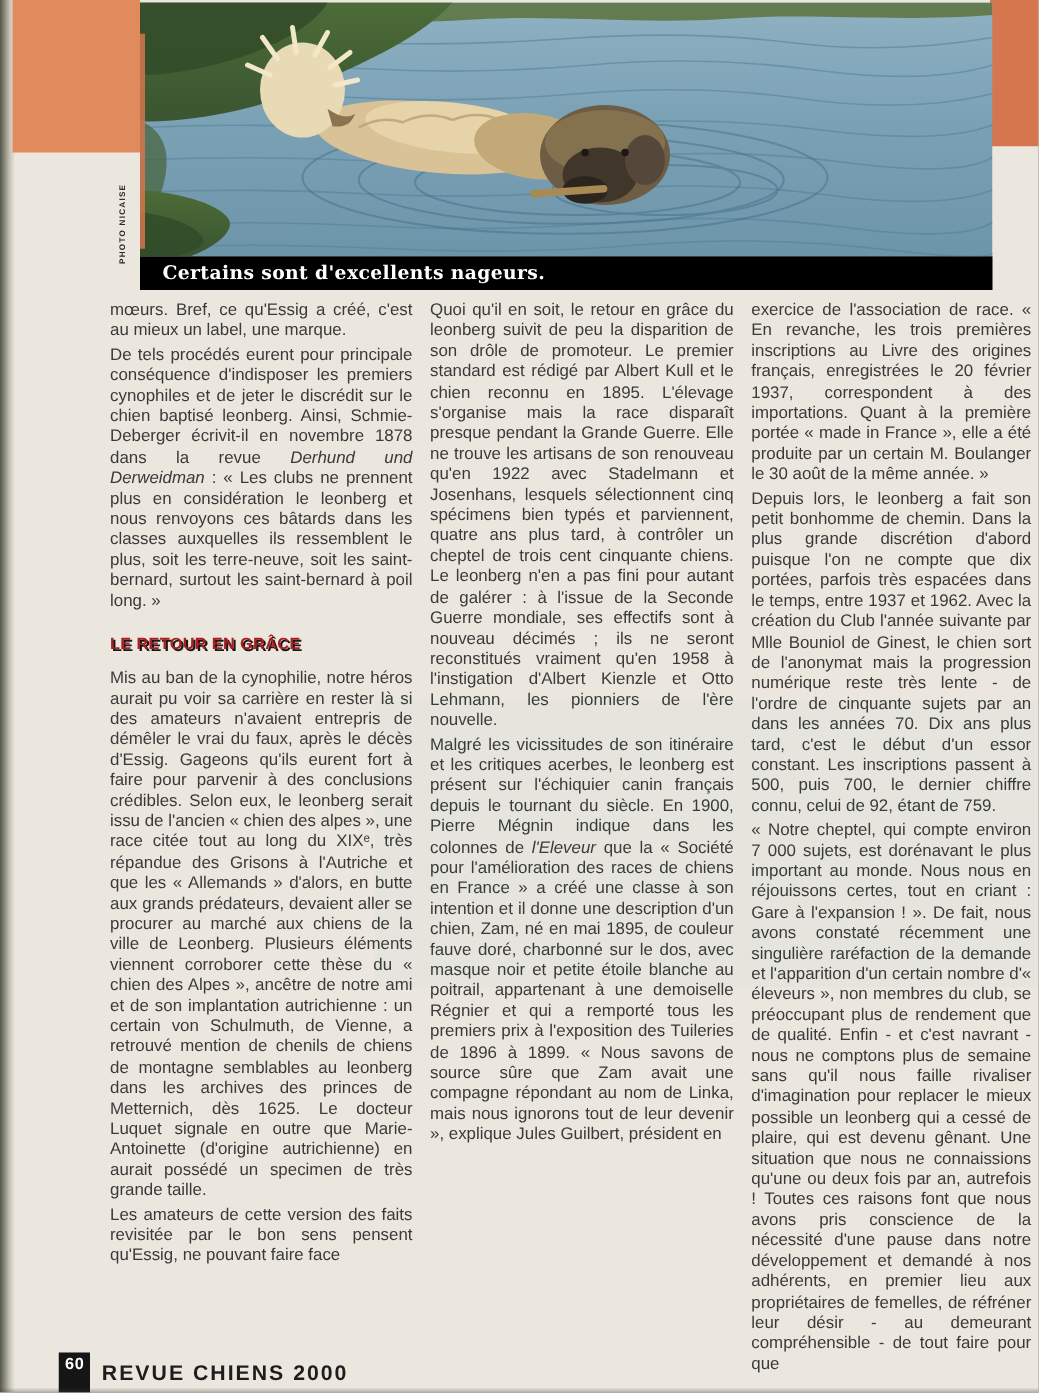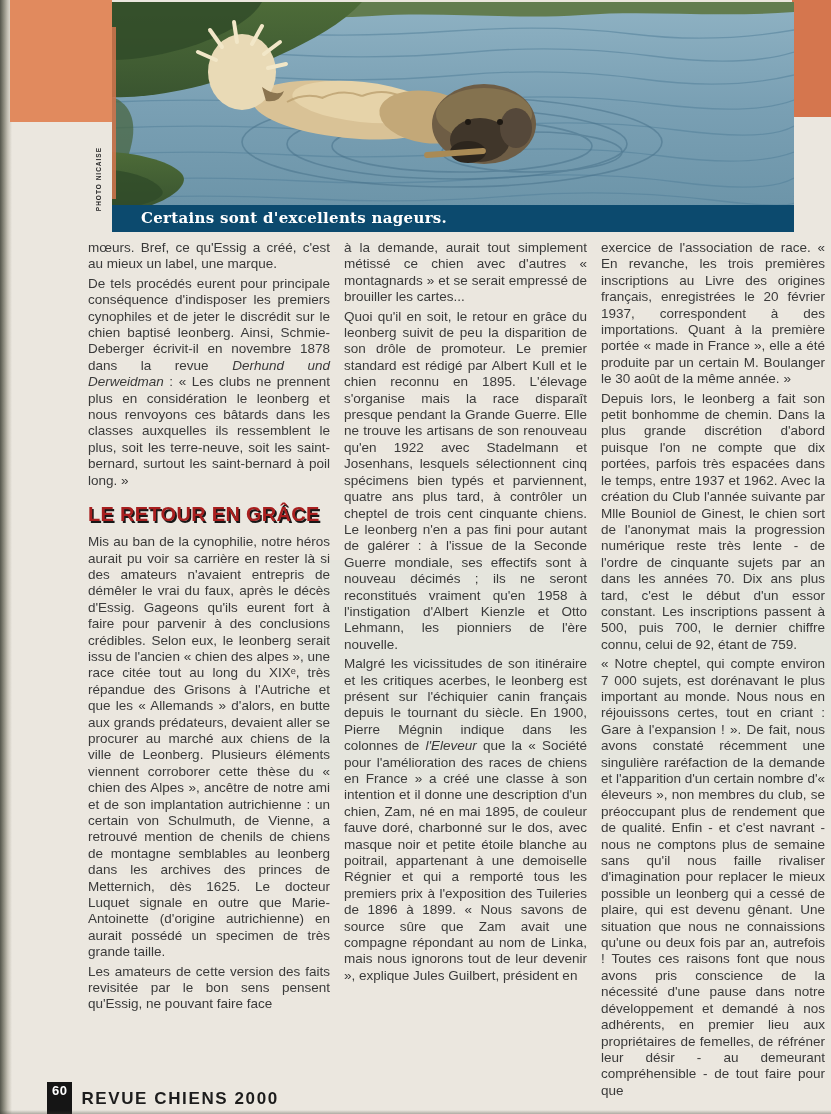--- a/index.html
+++ b/index.html
@@ -17,41 +17,41 @@
     position:absolute;left:0;bottom:0;width:831px;height:4px;
     background:linear-gradient(to bottom,rgba(0,0,0,0),rgba(60,60,50,.35));
   }
   
   .orange-tl{position:absolute;left:10px;top:0;width:102px;height:122px;background:#e18a5e;}
   .orange-tr{position:absolute;left:792px;top:0;width:39px;height:117px;background:#d5764e;}
   
   .photo{position:absolute;left:112px;top:2px;width:682px;margin:0;}
   .photo svg{display:block;}
   .photo-caption{
-    display:block;background:#0c4a6e;color:#fff;
+    display:block;background:#000000;color:#fff;
     font-family:"DejaVu Serif",serif;font-weight:bold;font-size:15px;
-    height:27px;line-height:27px;padding-left:29px;letter-spacing:.3px;
+    height:27px;line-height:27px;padding-left:18px;letter-spacing:.3px;
   }
   .photo-credit{
     position:absolute;left:95px;top:147px;
     writing-mode:vertical-rl;transform:rotate(180deg);
     font-size:6.5px;font-weight:bold;color:#2a2a2a;letter-spacing:1px;
   }
   
   .columns{
     position:absolute;left:88px;top:240px;width:737px;
     display:flex;gap:14px;
   }
   .col{color:#3a3a3a;font-size:13.5px;line-height:16.4px;text-align:justify;}
   .col-1{width:242px;}
   .col-2{width:243px;}
   .col-3{width:224px;}
   .col p{margin:0 0 3px 0;}
   .col h2{
-    font-size:20px;line-height:21px;font-weight:bold;letter-spacing:.3px;
+    font-size:13px;line-height:21px;font-weight:bold;letter-spacing:.3px;
     color:#a81f1f;text-shadow:1.6px 1.8px 0 #181818;
     margin:15px 0 9px 0;
   }
   .ital{font-style:italic;}
   
   .footer{position:absolute;left:47px;top:1082px;display:flex;align-items:center;}
   .page-number{
     background:#151515;color:#fff;font-weight:bold;font-size:13px;
     padding:1px 5px 18px 5px;letter-spacing:.5px;
   }
@@ -164,21 +164,20 @@
 
     <section class="col col-1">
       <p>mœurs. Bref, ce qu'Essig a créé, c'est au mieux un label, une marque.</p>
       <p><span>De tels procédés eurent pour principale conséquence d'indisposer les premiers cynophiles et de jeter le discrédit sur le chien baptisé leonberg. Ainsi, Schmie-Deberger écrivit-il en novembre 1878 dans la revue </span><span class="ital">Derhund und Derweidman</span><span> : « Les clubs ne prennent plus en considération le leonberg et nous renvoyons ces bâtards dans les classes auxquelles ils ressemblent le plus, soit les terre-neuve, soit les saint-bernard, surtout les saint-bernard à poil long. »</span></p>
       <h2>LE RETOUR EN GRÂCE</h2>
       <p>Mis au ban de la cynophilie, notre héros aurait pu voir sa carrière en rester là si des amateurs n'avaient entrepris de démêler le vrai du faux, après le décès d'Essig. Gageons qu'ils eurent fort à faire pour parvenir à des conclusions crédibles. Selon eux, le leonberg serait issu de l'ancien « chien des alpes », une race citée tout au long du XIXᵉ, très répandue des Grisons à l'Autriche et que les « Allemands » d'alors, en butte aux grands prédateurs, devaient aller se procurer au marché aux chiens de la ville de Leonberg. Plusieurs éléments viennent corroborer cette thèse du « chien des Alpes », ancêtre de notre ami et de son implantation autrichienne : un certain von Schulmuth, de Vienne, a retrouvé mention de chenils de chiens de montagne semblables au leonberg dans les archives des princes de Metternich, dès 1625. Le docteur Luquet signale en outre que Marie-Antoinette (d'origine autrichienne) en aurait possédé un specimen de très grande taille.</p>
       <p>Les amateurs de cette version des faits revisitée par le bon sens pensent qu'Essig, ne pouvant faire face</p>
     </section>
 
     <section class="col col-2">
-      <p>à la demande, aurait tout simplement métissé ce chien avec d'autres « montagnards » et se serait empressé de brouiller les cartes...</p>
       <p>Quoi qu'il en soit, le retour en grâce du leonberg suivit de peu la disparition de son drôle de promoteur. Le premier standard est rédigé par Albert Kull et le chien reconnu en 1895. L'élevage s'organise mais la race disparaît presque pendant la Grande Guerre. Elle ne trouve les artisans de son renouveau qu'en 1922 avec Stadelmann et Josenhans, lesquels sélectionnent cinq spécimens bien typés et parviennent, quatre ans plus tard, à contrôler un cheptel de trois cent cinquante chiens. Le leonberg n'en a pas fini pour autant de galérer : à l'issue de la Seconde Guerre mondiale, ses effectifs sont à nouveau décimés ; ils ne seront reconstitués vraiment qu'en 1958 à l'instigation d'Albert Kienzle et Otto Lehmann, les pionniers de l'ère nouvelle.</p>
       <p><span>Malgré les vicissitudes de son itinéraire et les critiques acerbes, le leonberg est présent sur l'échiquier canin français depuis le tournant du siècle. En 1900, Pierre Mégnin indique dans les colonnes de </span><span class="ital">l'Eleveur</span><span> que la « Société pour l'amélioration des races de chiens en France » a créé une classe à son intention et il donne une description d'un chien, Zam, né en mai 1895, de couleur fauve doré, charbonné sur le dos, avec masque noir et petite étoile blanche au poitrail, appartenant à une demoiselle Régnier et qui a remporté tous les premiers prix à l'exposition des Tuileries de 1896 à 1899. « Nous savons de source sûre que Zam avait une compagne répondant au nom de Linka, mais nous ignorons tout de leur devenir », explique Jules Guilbert, président en</span></p>
     </section>
 
     <section class="col col-3">
       <p>exercice de l'association de race. « En revanche, les trois premières inscriptions au Livre des origines français, enregistrées le 20 février 1937, correspondent à des importations. Quant à la première portée « made in France », elle a été produite par un certain M. Boulanger le 30 août de la même année. »</p>
       <p>Depuis lors, le leonberg a fait son petit bonhomme de chemin. Dans la plus grande discrétion d'abord puisque l'on ne compte que dix portées, parfois très espacées dans le temps, entre 1937 et 1962. Avec la création du Club l'année suivante par Mlle Bouniol de Ginest, le chien sort de l'anonymat mais la progression numérique reste très lente - de l'ordre de cinquante sujets par an dans les années 70. Dix ans plus tard, c'est le début d'un essor constant. Les inscriptions passent à 500, puis 700, le dernier chiffre connu, celui de 92, étant de 759.</p>
       <p>« Notre cheptel, qui compte environ 7 000 sujets, est dorénavant le plus important au monde. Nous nous en réjouissons certes, tout en criant : Gare à l'expansion ! ». De fait, nous avons constaté récemment une singulière raréfaction de la demande et l'apparition d'un certain nombre d'« éleveurs », non membres du club, se préoccupant plus de rendement que de qualité. Enfin - et c'est navrant - nous ne comptons plus de semaine sans qu'il nous faille rivaliser d'imagination pour replacer le mieux possible un leonberg qui a cessé de plaire, qui est devenu gênant. Une situation que nous ne connaissions qu'une ou deux fois par an, autrefois ! Toutes ces raisons font que nous avons pris conscience de la nécessité d'une pause dans notre développement et demandé à nos adhérents, en premier lieu aux propriétaires de femelles, de réfréner leur désir - au demeurant compréhensible - de tout faire pour que</p>
     </section>
 

